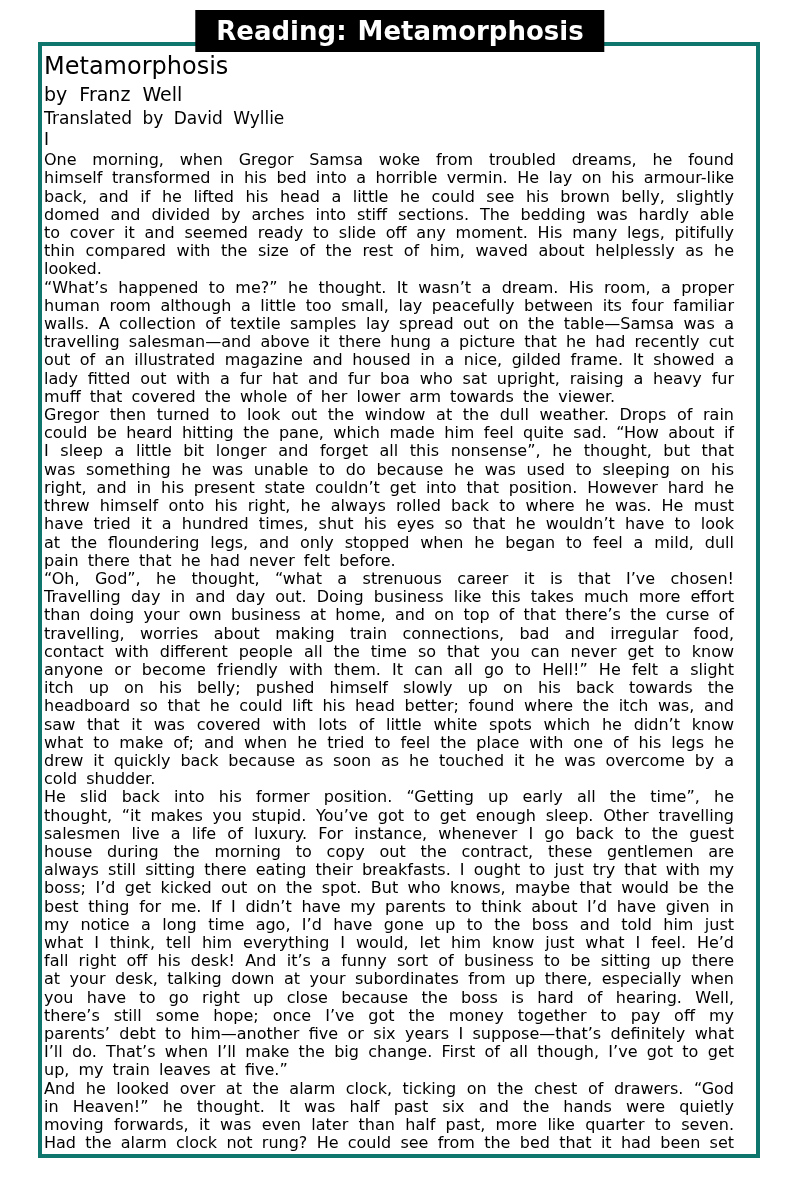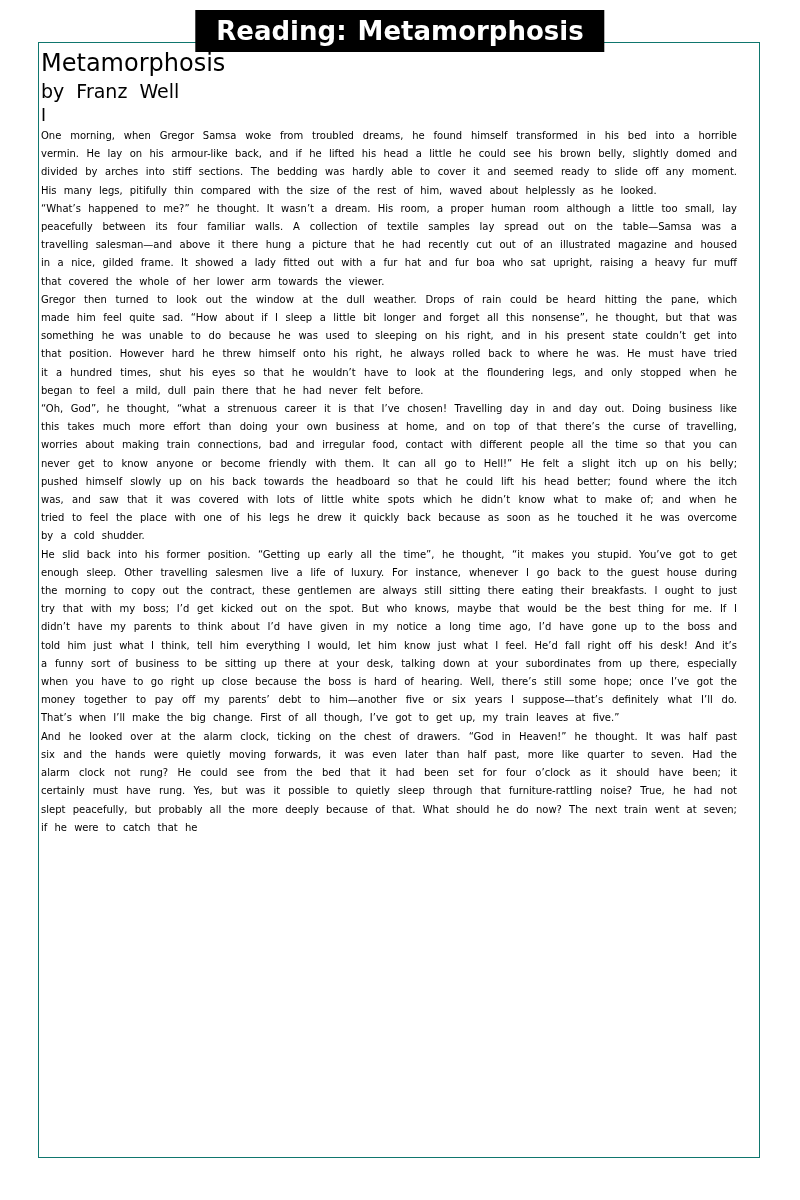--- a/index.html
+++ b/index.html
@@ -32,21 +32,21 @@
     z-index: 2;
     word-spacing: 2px;
     text-align: center;
   }
   .doc-box {
     position: absolute;
     top: 42px;
     left: 38px;
     width: 722px;
     height: 1116px;
-    border: 1px solid #0f766e;
+    border: 4px solid #0f766e;
     background: #ffffff;
     padding: 2px 22px 0 2px;
     overflow: hidden;
     z-index: 1;
   }
   .doc-title {
     font-size: 24px;
     font-weight: 400;
     margin: 4px 0 2px 0;
     word-spacing: 4px;
@@ -67,21 +67,21 @@
     line-height: 1.25;
   }
   .doc-chapter {
     font-size: 17px;
     font-weight: 400;
     margin: 0 0 2px 0;
     line-height: 1.2;
   }
   .doc-body p {
     margin: 0;
-    font-size: 10px;
+    font-size: 16px;
     line-height: 18.2px;
     text-align: justify;
     word-spacing: 4px;
     hyphens: auto;
     -webkit-hyphens: auto;
   }
 </style>
 </head>
 <body>
 
@@ -90,20 +90,21 @@
   <div class="banner">
     <span>Reading: Metamorphosis</span>
   </div>
 
   <div class="doc-box">
 
     <h1 class="doc-title">Metamorphosis</h1>
 
     <h2 class="doc-author">by Franz Well</h2>
 
+    <h3 class="doc-translator">Translated by David Wyllie</h3>
 
     <div class="doc-chapter">I</div>
 
     <div class="doc-body">
       <p>One morning, when Gregor Samsa woke from troubled dreams, he found himself transformed in his bed into a horrible vermin. He lay on his armour-like back, and if he lifted his head a little he could see his brown belly, slightly domed and divided by arches into stiff sections. The bedding was hardly able to cover it and seemed ready to slide off any moment. His many legs, pitifully thin compared with the size of the rest of him, waved about helplessly as he looked.</p>
       <p>“What’s happened to me?” he thought. It wasn’t a dream. His room, a proper human room although a little too small, lay peacefully between its four familiar walls. A collection of textile samples lay spread out on the table—Samsa was a travelling salesman—and above it there hung a picture that he had recently cut out of an illustrated magazine and housed in a nice, gilded frame. It showed a lady fitted out with a fur hat and fur boa who sat upright, raising a heavy fur muff that covered the whole of her lower arm towards the viewer.</p>
       <p>Gregor then turned to look out the window at the dull weather. Drops of rain could be heard hitting the pane, which made him feel quite sad. “How about if I sleep a little bit longer and forget all this nonsense”, he thought, but that was something he was unable to do because he was used to sleeping on his right, and in his present state couldn’t get into that position. However hard he threw himself onto his right, he always rolled back to where he was. He must have tried it a hundred times, shut his eyes so that he wouldn’t have to look at the floundering legs, and only stopped when he began to feel a mild, dull pain there that he had never felt before.</p>
       <p>“Oh, God”, he thought, “what a strenuous career it is that I’ve chosen! Travelling day in and day out. Doing business like this takes much more effort than doing your own business at home, and on top of that there’s the curse of travelling, worries about making train connections, bad and irregular food, contact with different people all the time so that you can never get to know anyone or become friendly with them. It can all go to Hell!” He felt a slight itch up on his belly; pushed himself slowly up on his back towards the headboard so that he could lift his head better; found where the itch was, and saw that it was covered with lots of little white spots which he didn’t know what to make of; and when he tried to feel the place with one of his legs he drew it quickly back because as soon as he touched it he was overcome by a cold shudder.</p>
       <p>He slid back into his former position. “Getting up early all the time”, he thought, “it makes you stupid. You’ve got to get enough sleep. Other travelling salesmen live a life of luxury. For instance, whenever I go back to the guest house during the morning to copy out the contract, these gentlemen are always still sitting there eating their breakfasts. I ought to just try that with my boss; I’d get kicked out on the spot. But who knows, maybe that would be the best thing for me. If I didn’t have my parents to think about I’d have given in my notice a long time ago, I’d have gone up to the boss and told him just what I think, tell him everything I would, let him know just what I feel. He’d fall right off his desk! And it’s a funny sort of business to be sitting up there at your desk, talking down at your subordinates from up there, especially when you have to go right up close because the boss is hard of hearing. Well, there’s still some hope; once I’ve got the money together to pay off my parents’ debt to him—another five or six years I suppose—that’s definitely what I’ll do. That’s when I’ll make the big change. First of all though, I’ve got to get up, my train leaves at five.”</p>
       <p>And he looked over at the alarm clock, ticking on the chest of drawers. “God in Heaven!” he thought. It was half past six and the hands were quietly moving forwards, it was even later than half past, more like quarter to seven. Had the alarm clock not rung? He could see from the bed that it had been set for four o’clock as it should have been; it certainly must have rung. Yes, but was it possible to quietly sleep through that furniture-rattling noise? True, he had not slept peacefully, but probably all the more deeply because of that. What should he do now? The next train went at seven; if he were to catch that he</p>

